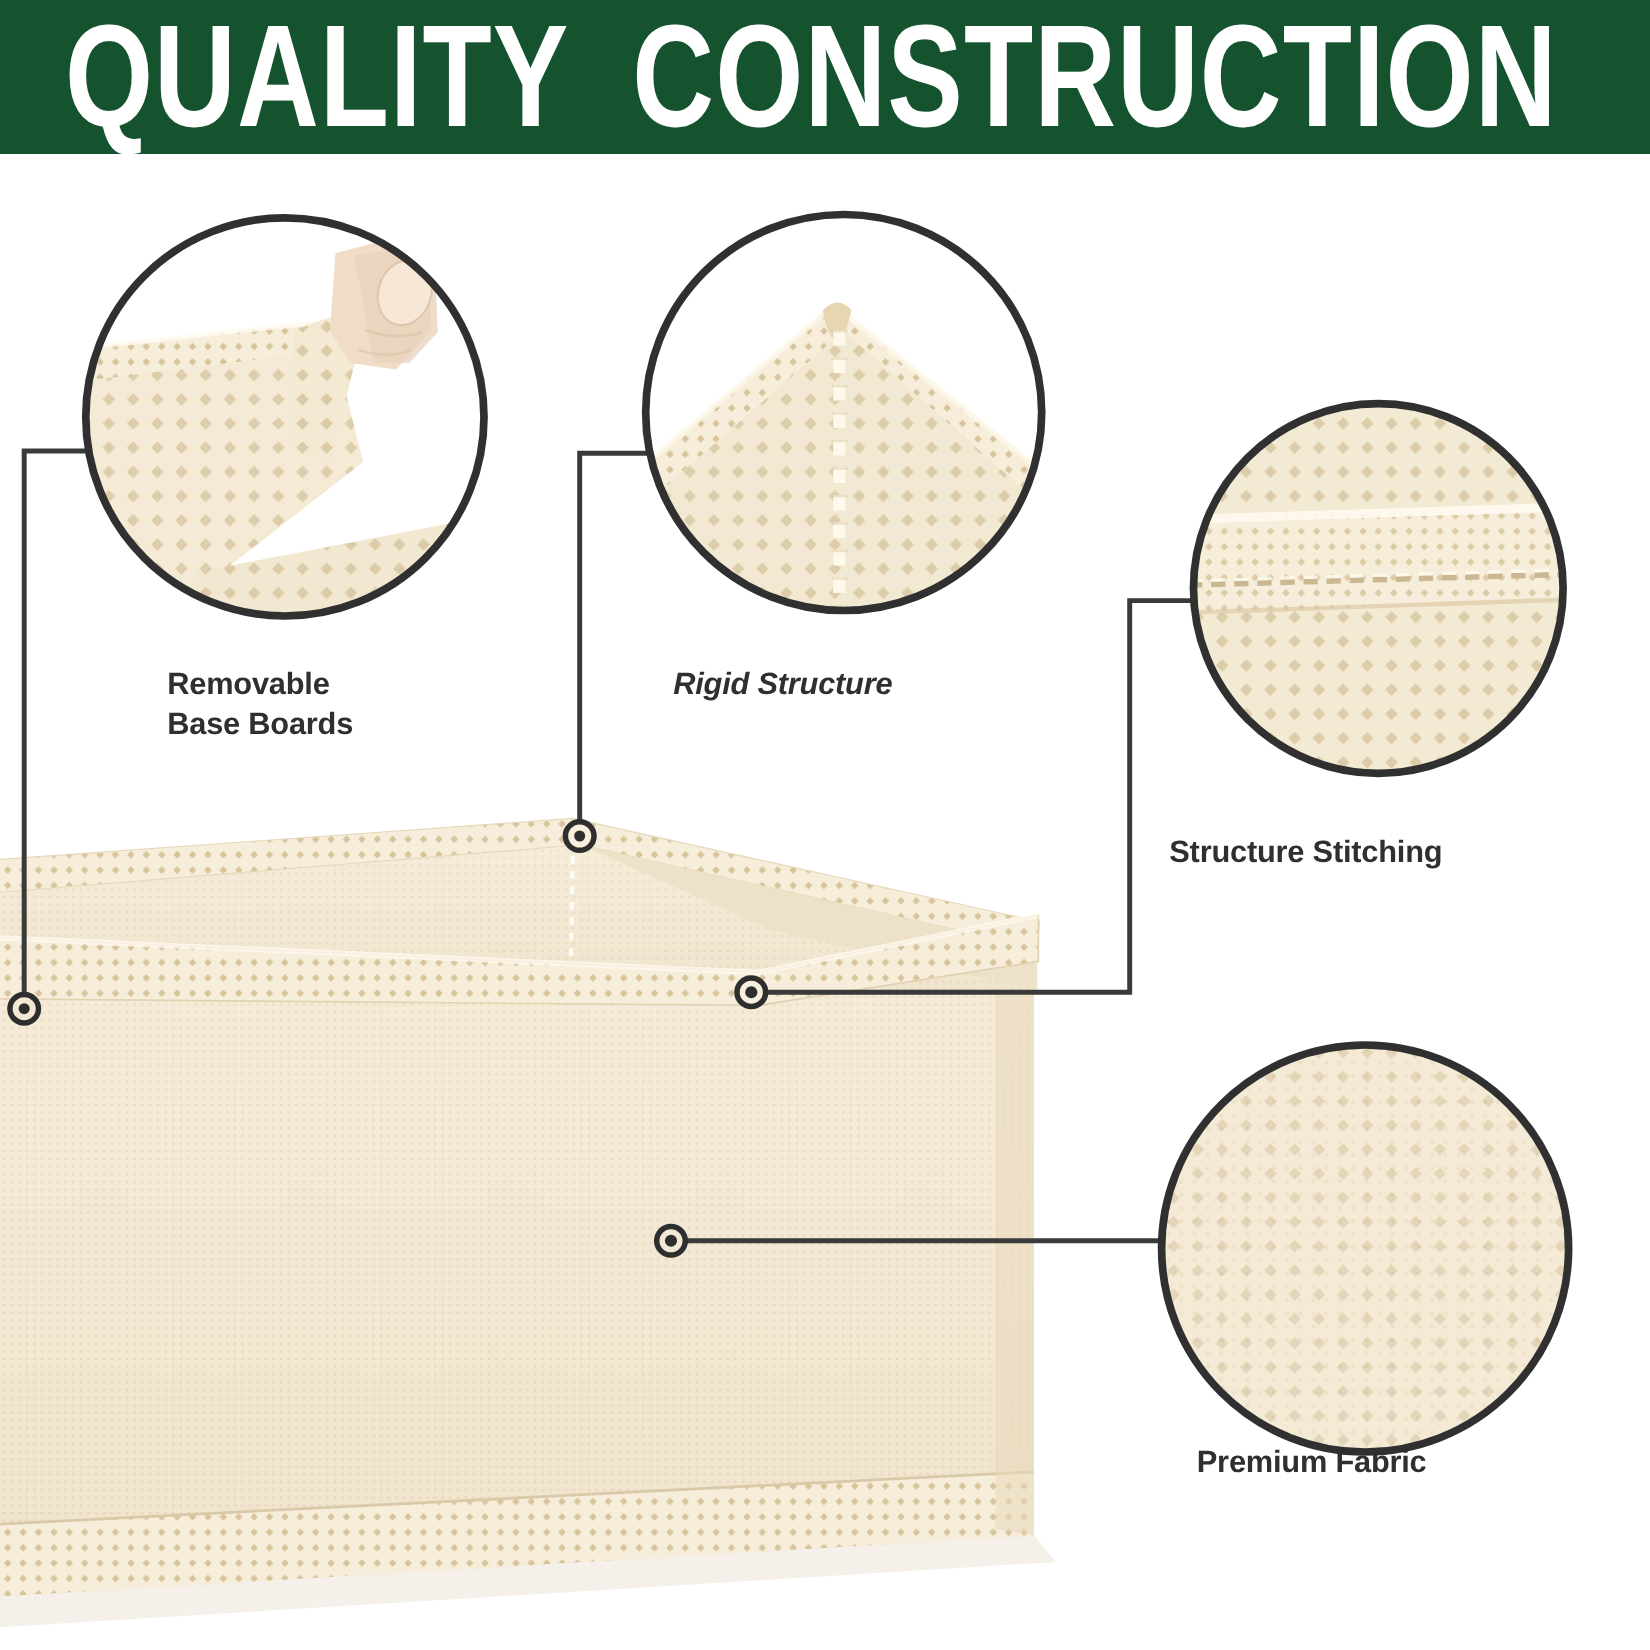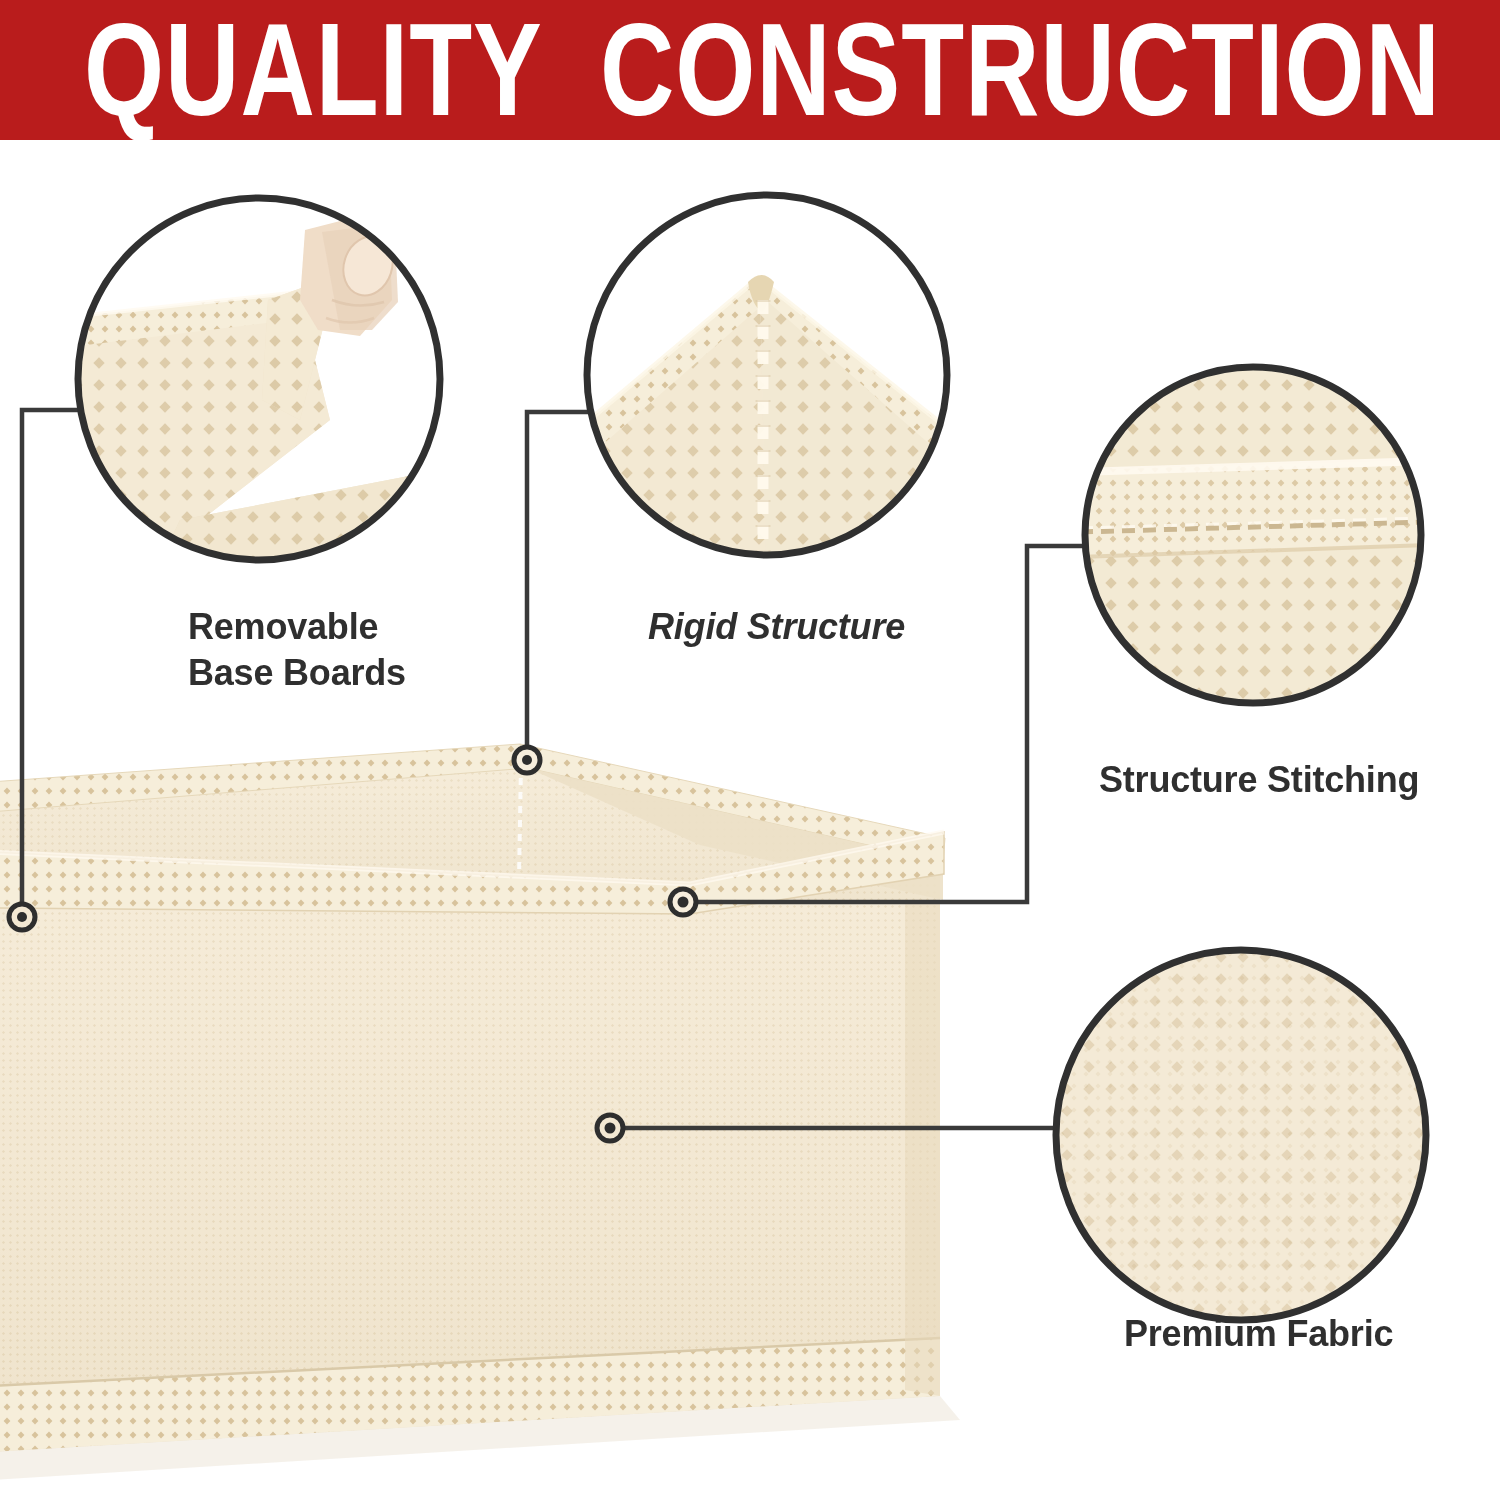--- a/index.html
+++ b/index.html
@@ -8,22 +8,22 @@
     background:#ffffff;
     font-family:"Liberation Sans","DejaVu Sans",sans-serif;
     overflow:hidden;
     position:relative;
   }
   #stage{position:absolute;left:0;top:0;width:1500px;height:1500px;overflow:hidden;}
 
   
   .banner{
     position:absolute;left:0;top:0;width:1500px;height:140px;
-    background:#b91c1c;
-    display:flex;align-items:center;justify-content:flex-end;
+    background:#14532d;
+    display:flex;align-items:center;justify-content:flex-start;
   }
   .banner-title{
     color:#ffffff;
     font-family:"Liberation Sans Narrow","Liberation Sans",sans-serif;
     font-weight:bold;
     font-size:112px;
     letter-spacing:1px;
     line-height:1;
     transform:scaleX(0.92) scaleY(1.18);
     transform-origin:center center;
@@ -33,26 +33,25 @@
   }
 
   
   #art{position:absolute;left:0;top:0;width:1500px;height:1500px;}
 
   
   .callout-label{
     position:absolute;
     color:#2f2f2f;
     font-weight:bold;
-    font-size:36px;
+    font-size:28px;
     line-height:1.28;
     white-space:pre-line;
     letter-spacing:-0.2px;
     user-select:none;
-    margin-left:36px;
   }
   #label-base{left:152px;top:604px;}
   #label-rigid{left:612px;top:604px;font-style:italic;}
   #label-stitch{left:1063px;top:757px;}
   #label-fabric{left:1088px;top:1311px;}
 </style>
 </head>
 <body>
 
 <div id="stage">

